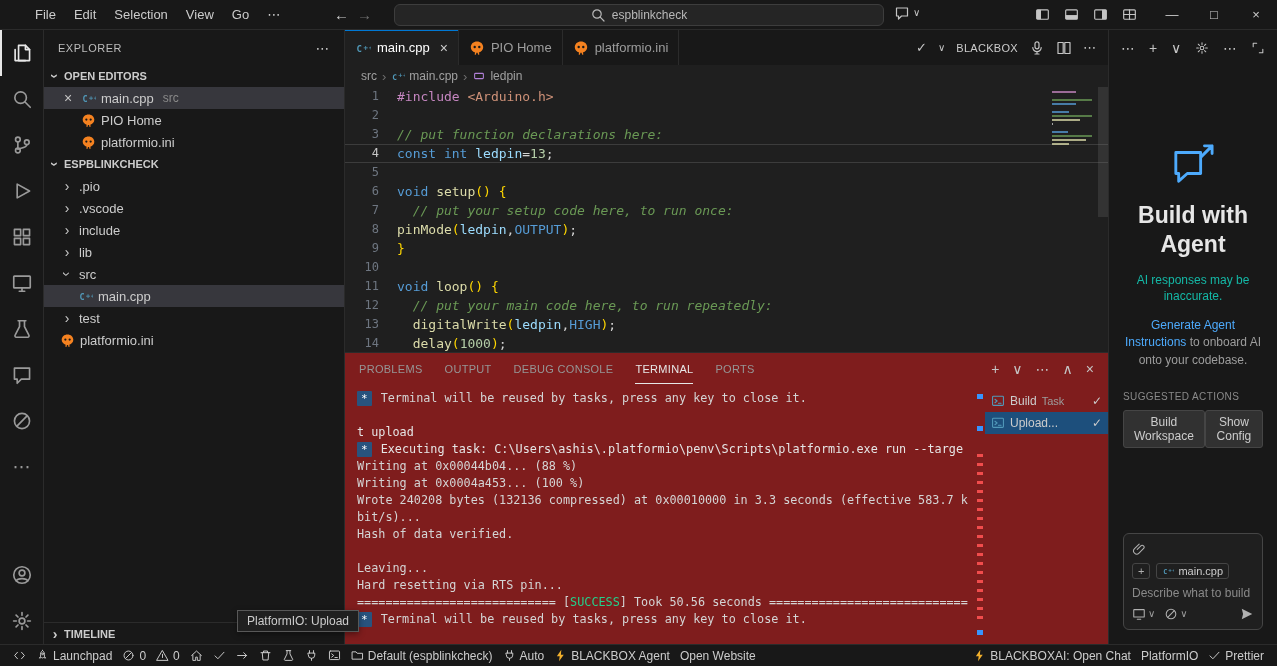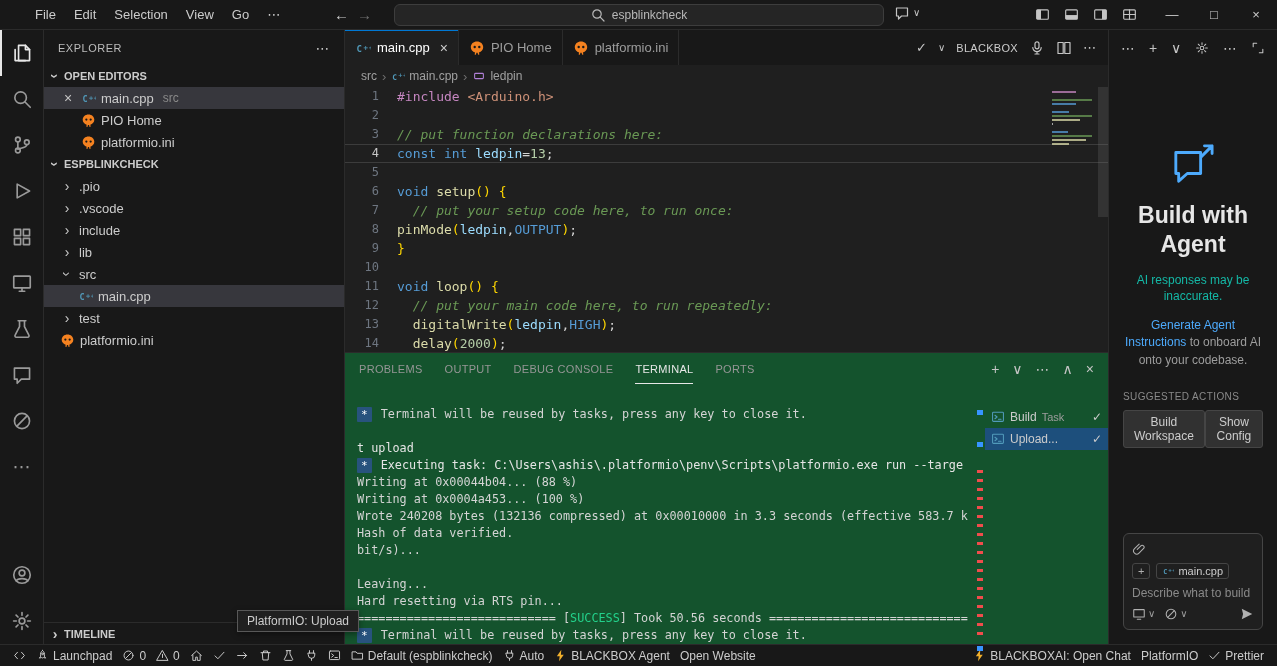--- a/index.html
+++ b/index.html
@@ -82,28 +82,28 @@
   .code-line.active-line .gutter { color:#c6c6c6; }
   .tk-pp{color:#c586c0} .tk-str{color:#ce9178} .tk-cmt{color:#6a9955;font-style:italic}
   .tk-kw{color:#569cd6} .tk-vr{color:#9cdcfe} .tk-num{color:#b5cea8} .tk-fn{color:#dcdcaa}
   .tk-br{color:#ffd700} .tk-pl{color:#d4d4d4} .tk-ok{color:#23d18b} .tk-hl{color:#e5e5e5}
   .minimap { position:absolute; top:4px; right:14px; width:42px; }
   .minimap .mbar { height:2px; margin-bottom:2px; opacity:.75; }
   .code-scrollbar { position:absolute; top:0; right:0; width:10px; height:100%; }
   .code-scrollbar .thumb { width:100%; height:130px; background:rgba(121,121,121,.22); }
 
   
-  .terminal { height:292px; flex:none; border-top:1px solid #2b2b2b; background:#14532d;
+  .terminal { height:292px; flex:none; border-top:1px solid #2b2b2b; background:#7f1d1d;
     display:flex; flex-direction:column; }
   .panel-tabs { height:31px; flex:none; display:flex; align-items:stretch; padding:0 14px; }
   .panel-tab { display:flex; align-items:center; margin-right:22px; font-size:11px; color:#969696; letter-spacing:.3px; }
   .panel-tab.active { color:#e7e7e7; box-shadow:inset 0 -1px 0 #e7e7e7; }
   .panel-actions { margin-left:auto; display:flex; align-items:center; gap:13px; color:#c5c5c5; }
   .panel-actions .glyph { font-size:14px; }
-  .terminal-body { flex:1; display:flex; min-height:0;margin-top:16px; }
+  .terminal-body { flex:1; display:flex; min-height:0; }
   .term-content { flex:1; min-width:0; padding:6px 0 0 12px; font-family:"DejaVu Sans Mono",monospace;
     font-size:11.8px; line-height:17px; color:#cccccc; overflow:hidden; }
   .term-line { height:17px; white-space:pre; }
   .term-badge { display:inline-block; background:#28537e; color:#ffffff; padding:0 4px; margin-right:9px;
     font-size:11px; line-height:15px; border-radius:1px; }
   .term-ruler { width:10px; flex:none; position:relative; }
   .term-ruler .mark { position:absolute; left:2px; width:6px; }
   .term-ruler .mb { height:5px; background:#3794ff; }
   .term-ruler .mr { height:3px; background:#f14c4c; }
   .term-tasks { width:123px; flex:none; padding-top:6px; font-size:12px; }
@@ -508,21 +508,21 @@
           <div class="code-line active-line"><span class="gutter">4</span><span class="code-text"><span class="tk-kw">const</span><span class="tk-pl"> </span><span class="tk-kw">int</span><span class="tk-pl"> </span><span class="tk-vr">ledpin</span><span class="tk-pl">=</span><span class="tk-num">13</span><span class="tk-pl">;</span></span></div>
           <div class="code-line"><span class="gutter">5</span><span class="code-text"></span></div>
           <div class="code-line"><span class="gutter">6</span><span class="code-text"><span class="tk-kw">void</span><span class="tk-pl"> </span><span class="tk-fn">setup</span><span class="tk-br">()</span><span class="tk-pl"> </span><span class="tk-br">{</span></span></div>
           <div class="code-line"><span class="gutter">7</span><span class="code-text"><span class="tk-pl">  </span><span class="tk-cmt">// put your setup code here, to run once:</span></span></div>
           <div class="code-line"><span class="gutter">8</span><span class="code-text"><span class="tk-fn">pinMode</span><span class="tk-br">(</span><span class="tk-vr">ledpin</span><span class="tk-pl">,</span><span class="tk-kw">OUTPUT</span><span class="tk-br">)</span><span class="tk-pl">;</span></span></div>
           <div class="code-line"><span class="gutter">9</span><span class="code-text"><span class="tk-br">}</span></span></div>
           <div class="code-line"><span class="gutter">10</span><span class="code-text"></span></div>
           <div class="code-line"><span class="gutter">11</span><span class="code-text"><span class="tk-kw">void</span><span class="tk-pl"> </span><span class="tk-fn">loop</span><span class="tk-br">()</span><span class="tk-pl"> </span><span class="tk-br">{</span></span></div>
           <div class="code-line"><span class="gutter">12</span><span class="code-text"><span class="tk-pl">  </span><span class="tk-cmt">// put your main code here, to run repeatedly:</span></span></div>
           <div class="code-line"><span class="gutter">13</span><span class="code-text"><span class="tk-pl">  </span><span class="tk-fn">digitalWrite</span><span class="tk-br">(</span><span class="tk-vr">ledpin</span><span class="tk-pl">,</span><span class="tk-kw">HIGH</span><span class="tk-br">)</span><span class="tk-pl">;</span></span></div>
-          <div class="code-line"><span class="gutter">14</span><span class="code-text"><span class="tk-pl">  </span><span class="tk-fn">delay</span><span class="tk-br">(</span><span class="tk-num">2000</span><span class="tk-br">)</span><span class="tk-pl">;</span></span></div>
+          <div class="code-line"><span class="gutter">14</span><span class="code-text"><span class="tk-pl">  </span><span class="tk-fn">delay</span><span class="tk-br">(</span><span class="tk-num">1000</span><span class="tk-br">)</span><span class="tk-pl">;</span></span></div>
         </div>
       <div class="minimap" id="minimap">
           <div class="mbar" style="width: 24px; background: rgb(197, 134, 192);"></div>
           <div class="mbar" style="width: 0px; background: transparent;"></div>
           <div class="mbar" style="width: 40px; background: rgb(106, 153, 85);"></div>
           <div class="mbar" style="width: 24px; background: rgb(86, 156, 214);"></div>
           <div class="mbar" style="width: 0px; background: transparent;"></div>
           <div class="mbar" style="width: 16.8px; background: rgb(86, 156, 214);"></div>
           <div class="mbar" style="width: 40px; background: rgb(106, 153, 85);"></div>
           <div class="mbar" style="width: 27.6px; background: rgb(220, 220, 170);"></div>
@@ -566,22 +566,22 @@
       </div>
       <div class="terminal-body">
         <div class="term-content" id="term-lines">
             <div class="term-line"><span class="term-badge">*</span><span class="tk-pl">Terminal will be reused by tasks, press any key to close it.</span></div>
             <div class="term-line"></div>
             <div class="term-line"><span class="tk-hl">t upload</span></div>
             <div class="term-line"><span class="term-badge">*</span><span class="tk-hl">Executing task: C:\Users\ashis\.platformio\penv\Scripts\platformio.exe run --targe</span></div>
             <div class="term-line"><span class="tk-pl">Writing at 0x00044b04... (88 %)</span></div>
             <div class="term-line"><span class="tk-pl">Writing at 0x0004a453... (100 %)</span></div>
             <div class="term-line"><span class="tk-pl">Wrote 240208 bytes (132136 compressed) at 0x00010000 in 3.3 seconds (effective 583.7 k</span></div>
+            <div class="term-line"><span class="tk-pl">bit/s)...</span></div>
             <div class="term-line"><span class="tk-pl">Hash of data verified.</span></div>
-            <div class="term-line"><span class="tk-pl">bit/s)...</span></div>
             <div class="term-line"></div>
             <div class="term-line"><span class="tk-pl">Leaving...</span></div>
             <div class="term-line"><span class="tk-pl">Hard resetting via RTS pin...</span></div>
             <div class="term-line"><span class="tk-pl">============================ [</span><span class="tk-ok">SUCCESS</span><span class="tk-pl">] Took 50.56 seconds ============================</span></div>
             <div class="term-line"><span class="term-badge">*</span><span class="tk-pl">Terminal will be reused by tasks, press any key to close it.</span></div>
           </div>
         <div class="term-ruler" id="term-ruler">
             <div class="mark mb" style="top: 10px;"></div>
             <div class="mark mb" style="top: 42px;"></div>
             <div class="mark mr" style="top: 70px;"></div>

